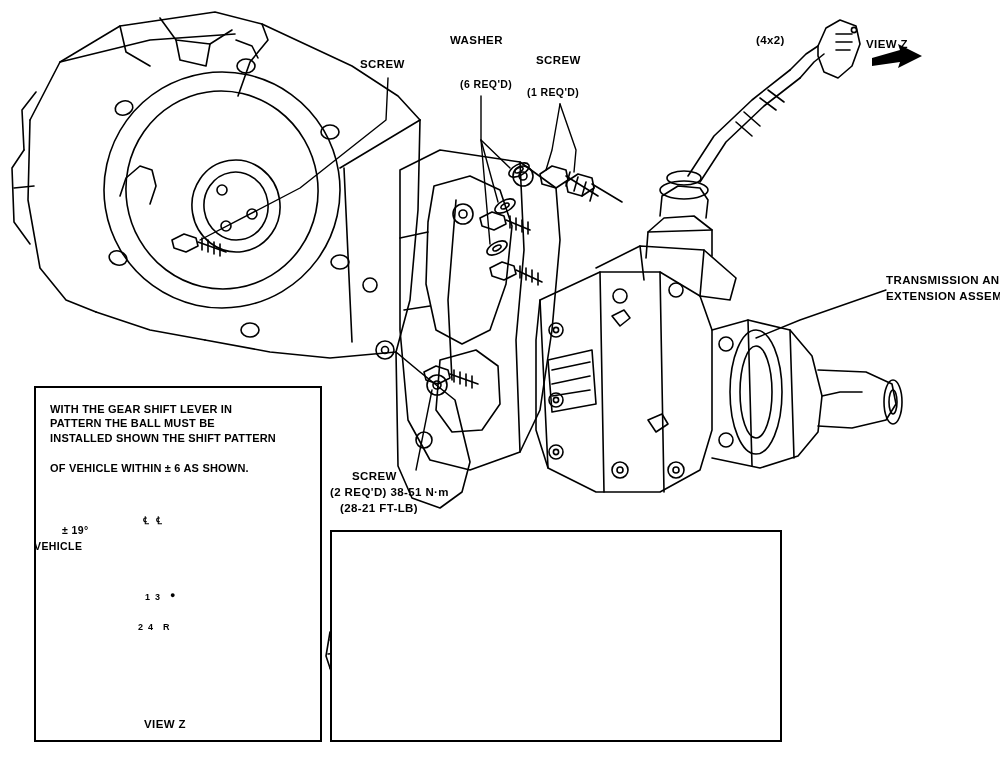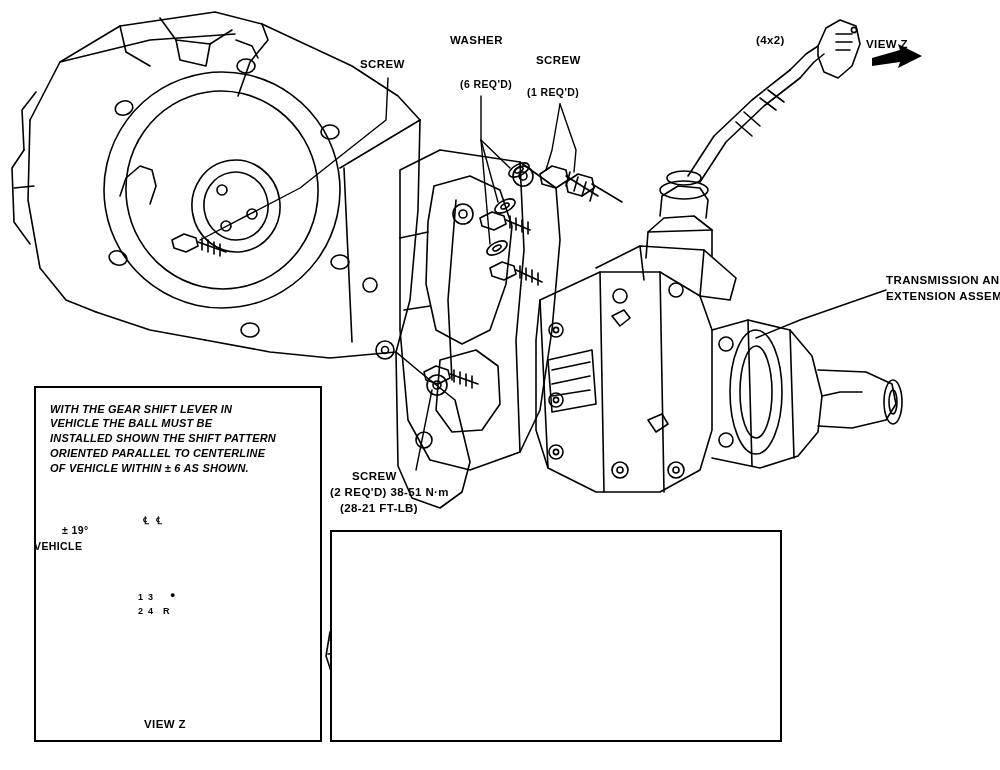--- a/index.html
+++ b/index.html
@@ -34,21 +34,20 @@
     background: #fff;
     box-sizing: border-box;
   }
   .note-text {
     position: absolute;
     font-size: 11px;
     font-weight: bold;
     line-height: 14.5px;
     letter-spacing: 0.2px;
     white-space: pre;
-    font-style: italic;
   }
   .inset-box {
     position: absolute;
     border: 2px solid #000;
     background: #fff;
     box-sizing: border-box;
   }
   svg.art {
     position: absolute;
     left: 0;
@@ -326,30 +325,29 @@
   <div class="lbl" style="left:352px; top:470px;">SCREW</div>
   <div class="lbl" style="left:330px; top:486px;">(2 REQ'D) 38-51 N·m</div>
   <div class="lbl" style="left:340px; top:502px;">(28-21 FT-LB)</div>
 
   <div class="lbl" style="left:590px; top:554px;">TRANSMISSION AND</div>
   <div class="lbl" style="left:590px; top:570px;">EXTENSION ASSEMBLY</div>
 
   <div class="note-box" style="left:34px; top:386px; width:288px; height:356px;"></div>
 
   <div class="note-text" style="left:50px; top:402px;">WITH THE GEAR SHIFT LEVER IN</div>
-  <div class="note-text" style="left:50px; top:416px;">VEHICLE THE BALL MUST BE</div>
+  <div class="note-text" style="left:50px; top:416px;">PATTERN THE BALL MUST BE</div>
   <div class="note-text" style="left:50px; top:431px;">INSTALLED SHOWN THE SHIFT PATTERN</div>
-  <div class="note-text" style="left:50px; top:446px;">ORIENTED PARALLEL TO CENTERLINE</div>
   <div class="note-text" style="left:50px; top:461px;">OF VEHICLE WITHIN ± 6 AS SHOWN.</div>
 
   <div class="lbl small" style="left:62px; top:524px;">± 19°</div>
   <div class="lbl small" style="left:34px; top:540px;">VEHICLE</div>
   <div class="lbl small" style="left:143px; top:514px;">℄  ℄</div>
 
-  <div class="shift-label" style="left:138px; top:592px;">1  3</div>
-  <div class="shift-label" style="left:138px; top:606px;">2  4    R</div>
+  <div class="shift-label" style="left:145px; top:592px;">1  3</div>
+  <div class="shift-label" style="left:138px; top:622px;">2  4    R</div>
   <div class="shift-label" style="left:170px; top:590px;">●</div>
 
   <div class="lbl" style="left:144px; top:718px;">VIEW Z</div>
 
   <div class="inset-box" style="left:330px; top:530px; width:452px; height:212px;"></div>
 
 </div>
 
 </body></html>

